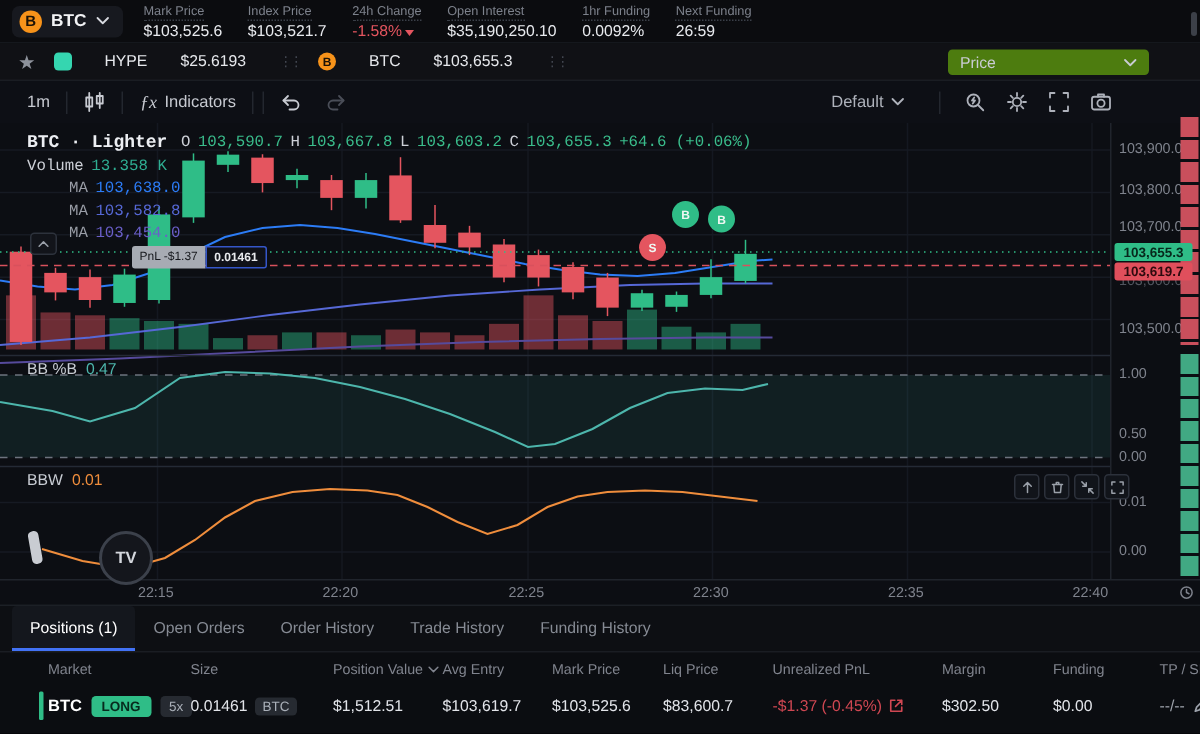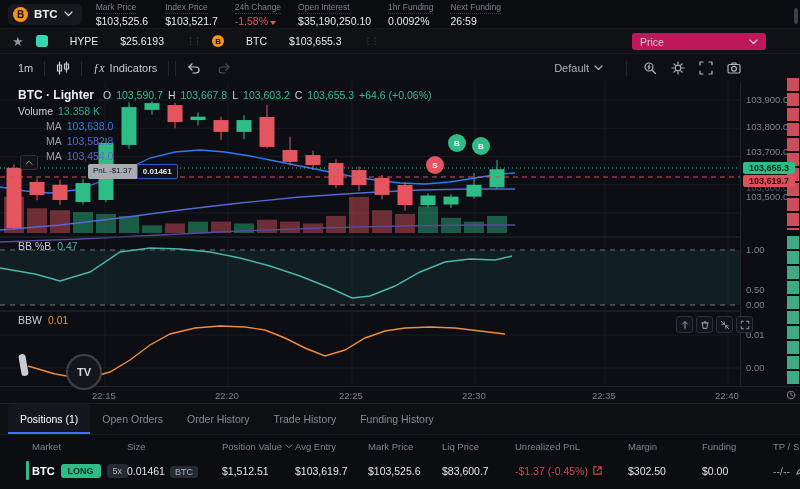--- a/index.html
+++ b/index.html
@@ -21,37 +21,37 @@
   .scrollthumb{position:absolute;right:2px;top:8px;width:4px;height:16px;border-radius:2px;background:#3c4048;}
 
   
   .watchbar{position:absolute;top:29px;left:0;right:0;height:24px;background:#101115;border-bottom:1px solid #1a1d23;display:flex;align-items:center;padding-left:12px;gap:12px;}
   .star{color:#8d929b;font-size:13px;}
   .witem{display:flex;align-items:center;gap:22px;font-size:10.5px;color:#e6e8ec;cursor:pointer;}
   .wicon{width:12px;height:12px;border-radius:3px;}
   .wicon.hype{background:#35d6b0;}
   .wicon.btc{background:#f7931a;border-radius:50%;color:#1b1206;font-size:8px;font-weight:bold;display:flex;align-items:center;justify-content:center;}
   .drag{color:#464b55;font-size:9px;letter-spacing:-2px;cursor:grab;}
-  .price-dd{position:absolute;right:34px;top:4px;width:118px;height:17px;background:#be185d;border-radius:3px;display:flex;align-items:center;justify-content:space-between;padding:0 8px;color:#c9ccd3;font-size:10.5px;cursor:pointer;}
+  .price-dd{position:absolute;right:34px;top:4px;width:118px;height:17px;background:#4d7c0f;border-radius:3px;display:flex;align-items:center;justify-content:space-between;padding:0 8px;color:#c9ccd3;font-size:10.5px;cursor:pointer;}
 
   
   .ctoolbar{position:absolute;top:54px;left:0;right:0;height:28px;background:#0d0f15;border-bottom:1px solid #161a21;display:flex;align-items:center;padding:0 10px;color:#c7cad1;}
   .tbtn{display:flex;align-items:center;gap:5px;padding:0 8px;height:22px;border-radius:3px;cursor:pointer;font-size:11px;}
   .tsep{width:1px;height:15px;background:#23272f;margin:0 3px;}
   .fx{font-style:italic;font-family:"Liberation Serif",serif;font-size:12px;}
   .toggle{width:26px;height:13px;border-radius:7px;background:#2962ff;position:relative;cursor:pointer;}
   .toggle .knob{position:absolute;right:1.5px;top:1.5px;width:10px;height:10px;border-radius:50%;background:#fff;}
   .dim{color:#4a4e58;}
   .tright{margin-left:auto;display:flex;align-items:center;gap:12px;padding-right:48px;color:#aeb2bb;}
 
   
   .chart-area{position:absolute;top:82px;left:0;width:740px;height:304px;background:#0c0e13;}
   #chart-svg{position:absolute;left:0;top:0;}
   .legend{position:absolute;left:18px;top:4px;z-index:5;}
-  .lrow{height:15px;display:flex;align-items:center;gap:5px;font-size:10.5px;color:#c8ccd3;}
+  .lrow{height:15px;display:flex;align-items:center;gap:5px;font-size:10.5px;color:#c8ccd3;font-family:Liberation Mono, monospace;}
   .lrow.first{height:17px;}
   .ltitle{font-size:12px;font-weight:bold;color:#eceef2;margin-right:4px;}
   .gval{color:#3abd8c;}
   .lkey{color:#cdd0d7;}
   .mkey{color:#9a9ea7;padding-left:28px;}
   .collapse-btn{position:absolute;left:20px;top:73px;width:16px;height:13px;background:#12141a;border:1px solid #2d323c;border-radius:3px;color:#9aa0a9;display:flex;align-items:center;justify-content:center;cursor:pointer;z-index:5;}
   .pnl-tip{position:absolute;left:88px;top:82px;display:flex;z-index:6;font-size:8px;line-height:11px;}
   .pnl-tip .seg1{background:#a7abb3;color:#16181d;padding:1px 5px;border-radius:2px 0 0 2px;}
   .pnl-tip .seg2{background:#0f1118;color:#e8eaee;padding:1px 5px;border:1px solid #3556c9;border-radius:0 2px 2px 0;font-weight:bold;}
   .pane-label{position:absolute;left:18px;z-index:5;font-size:10.5px;color:#c8ccd3;display:flex;gap:6px;}
@@ -399,21 +399,21 @@
     <div class="tv-logo">TV</div>
   </div>
 
   <div class="price-axis" id="price-axis">
     <span class="badge green">103,655.3</span>
     <span class="badge red">103,619.7</span>
   <span class="axlabel" style="top: 12px;">103,900.0</span>
       <span class="axlabel" style="top: 39px;">103,800.0</span>
       <span class="axlabel" style="top: 64px;">103,700.0</span>
       <span class="axlabel dim" style="top: 100px;">103,600.0</span>
-      <span class="axlabel" style="top: 109px;">103,500.0</span>
+      <span class="axlabel" style="top: 132px;">103,500.0</span>
       <span class="axlabel" style="top: 162px;">1.00</span>
       <span class="axlabel" style="top: 202px;">0.50</span>
       <span class="axlabel" style="top: 217px;">0.00</span>
       <span class="axlabel" style="top: 247px;">0.01</span>
       <span class="axlabel" style="top: 280px;">0.00</span>
     </div>
 
   <div class="strip asks"></div>
   <div class="strip bids"></div>
 

